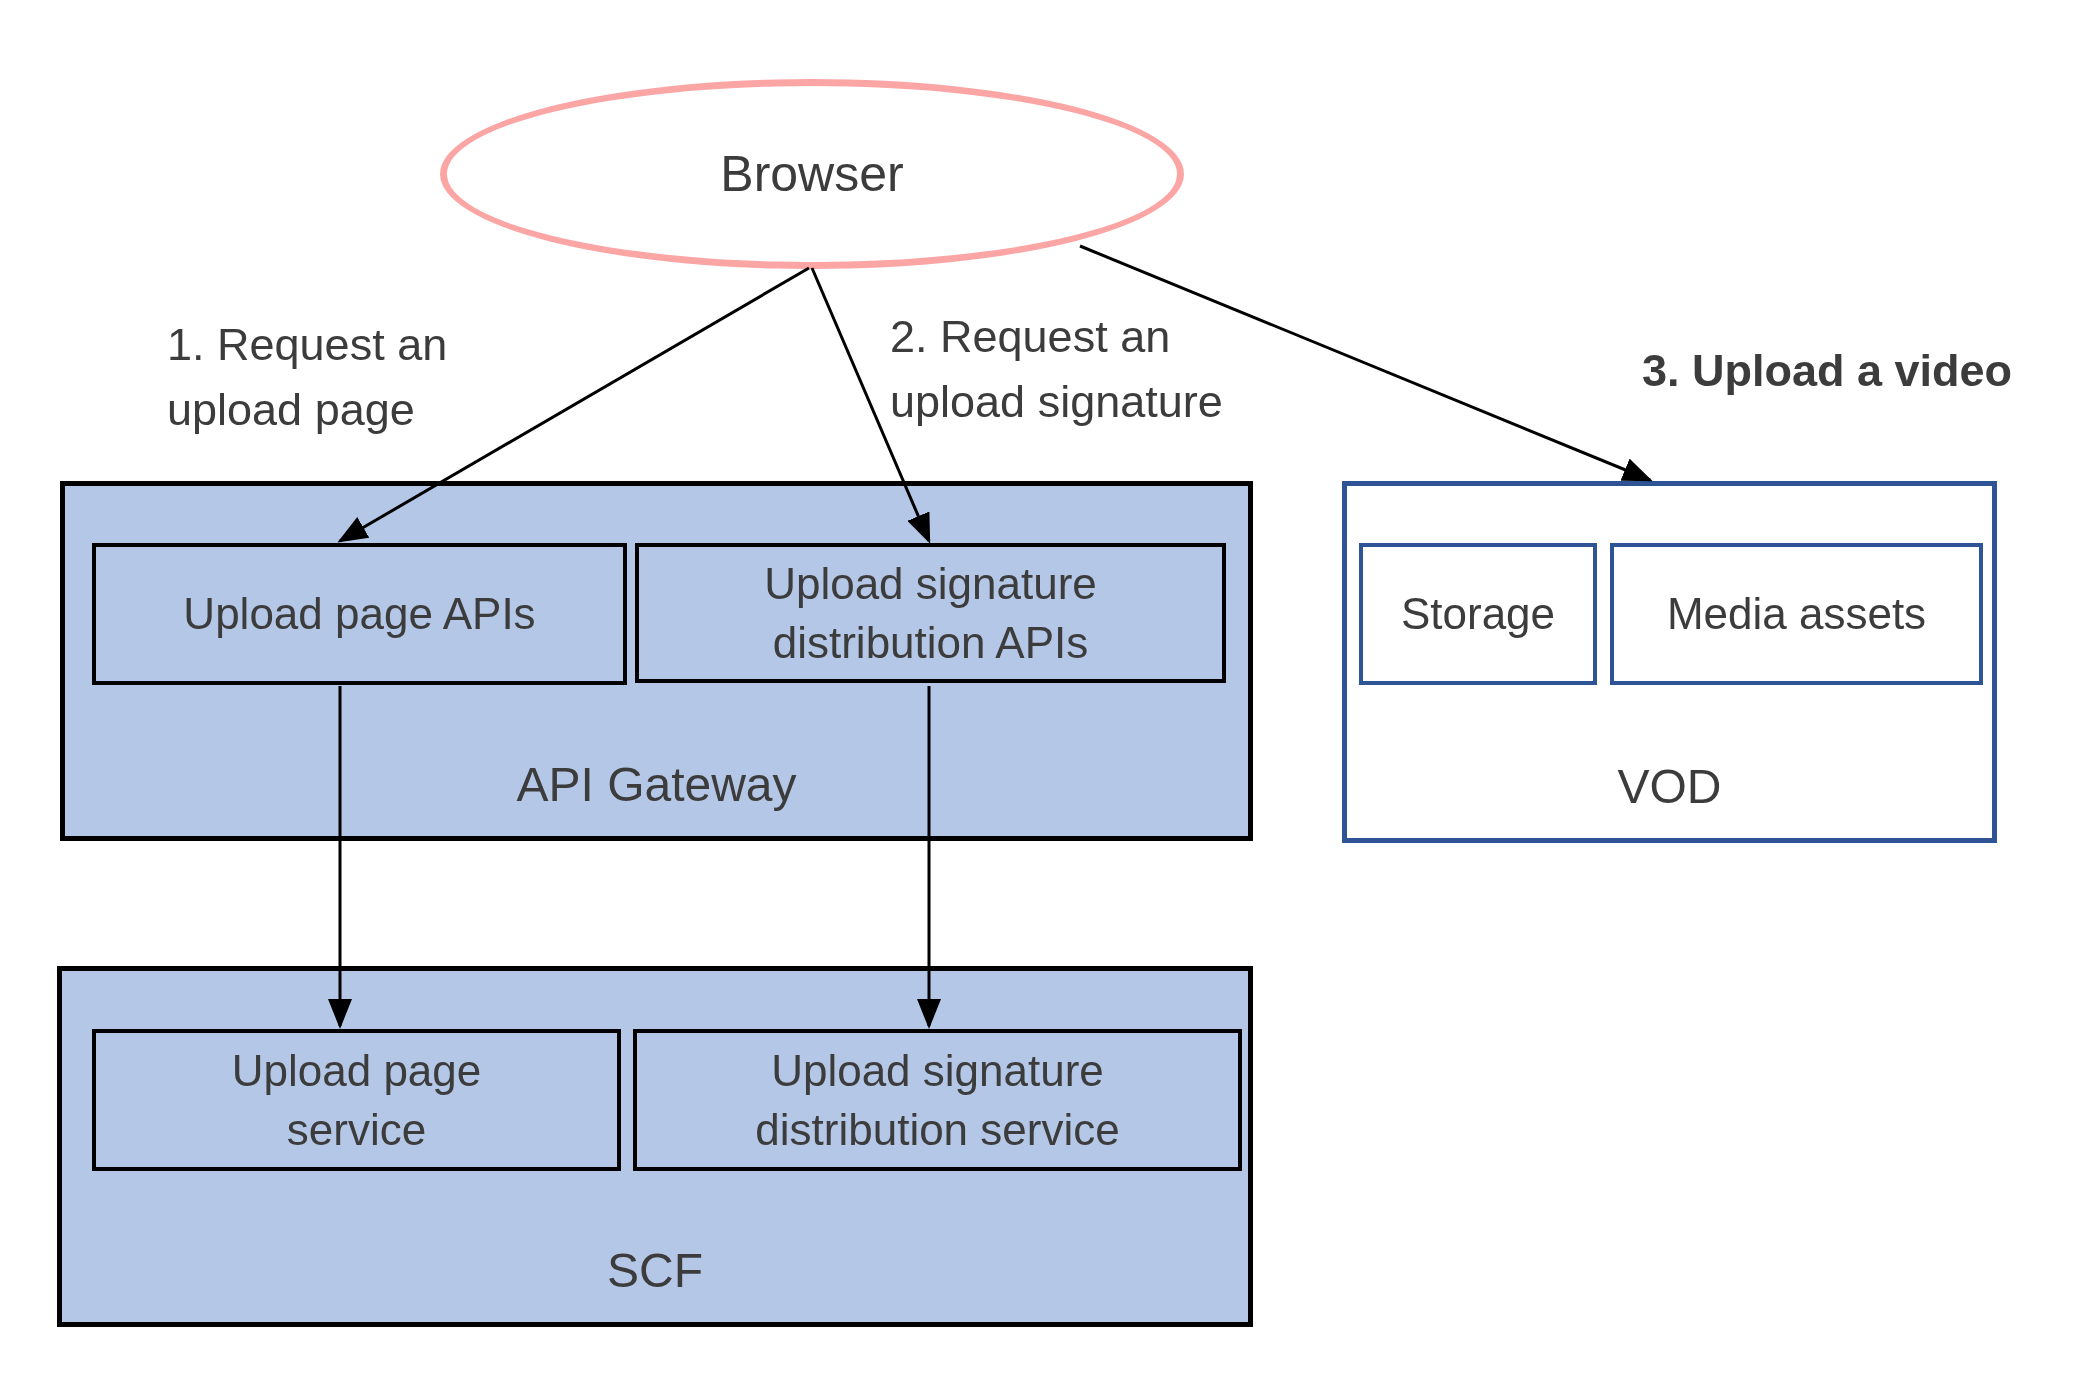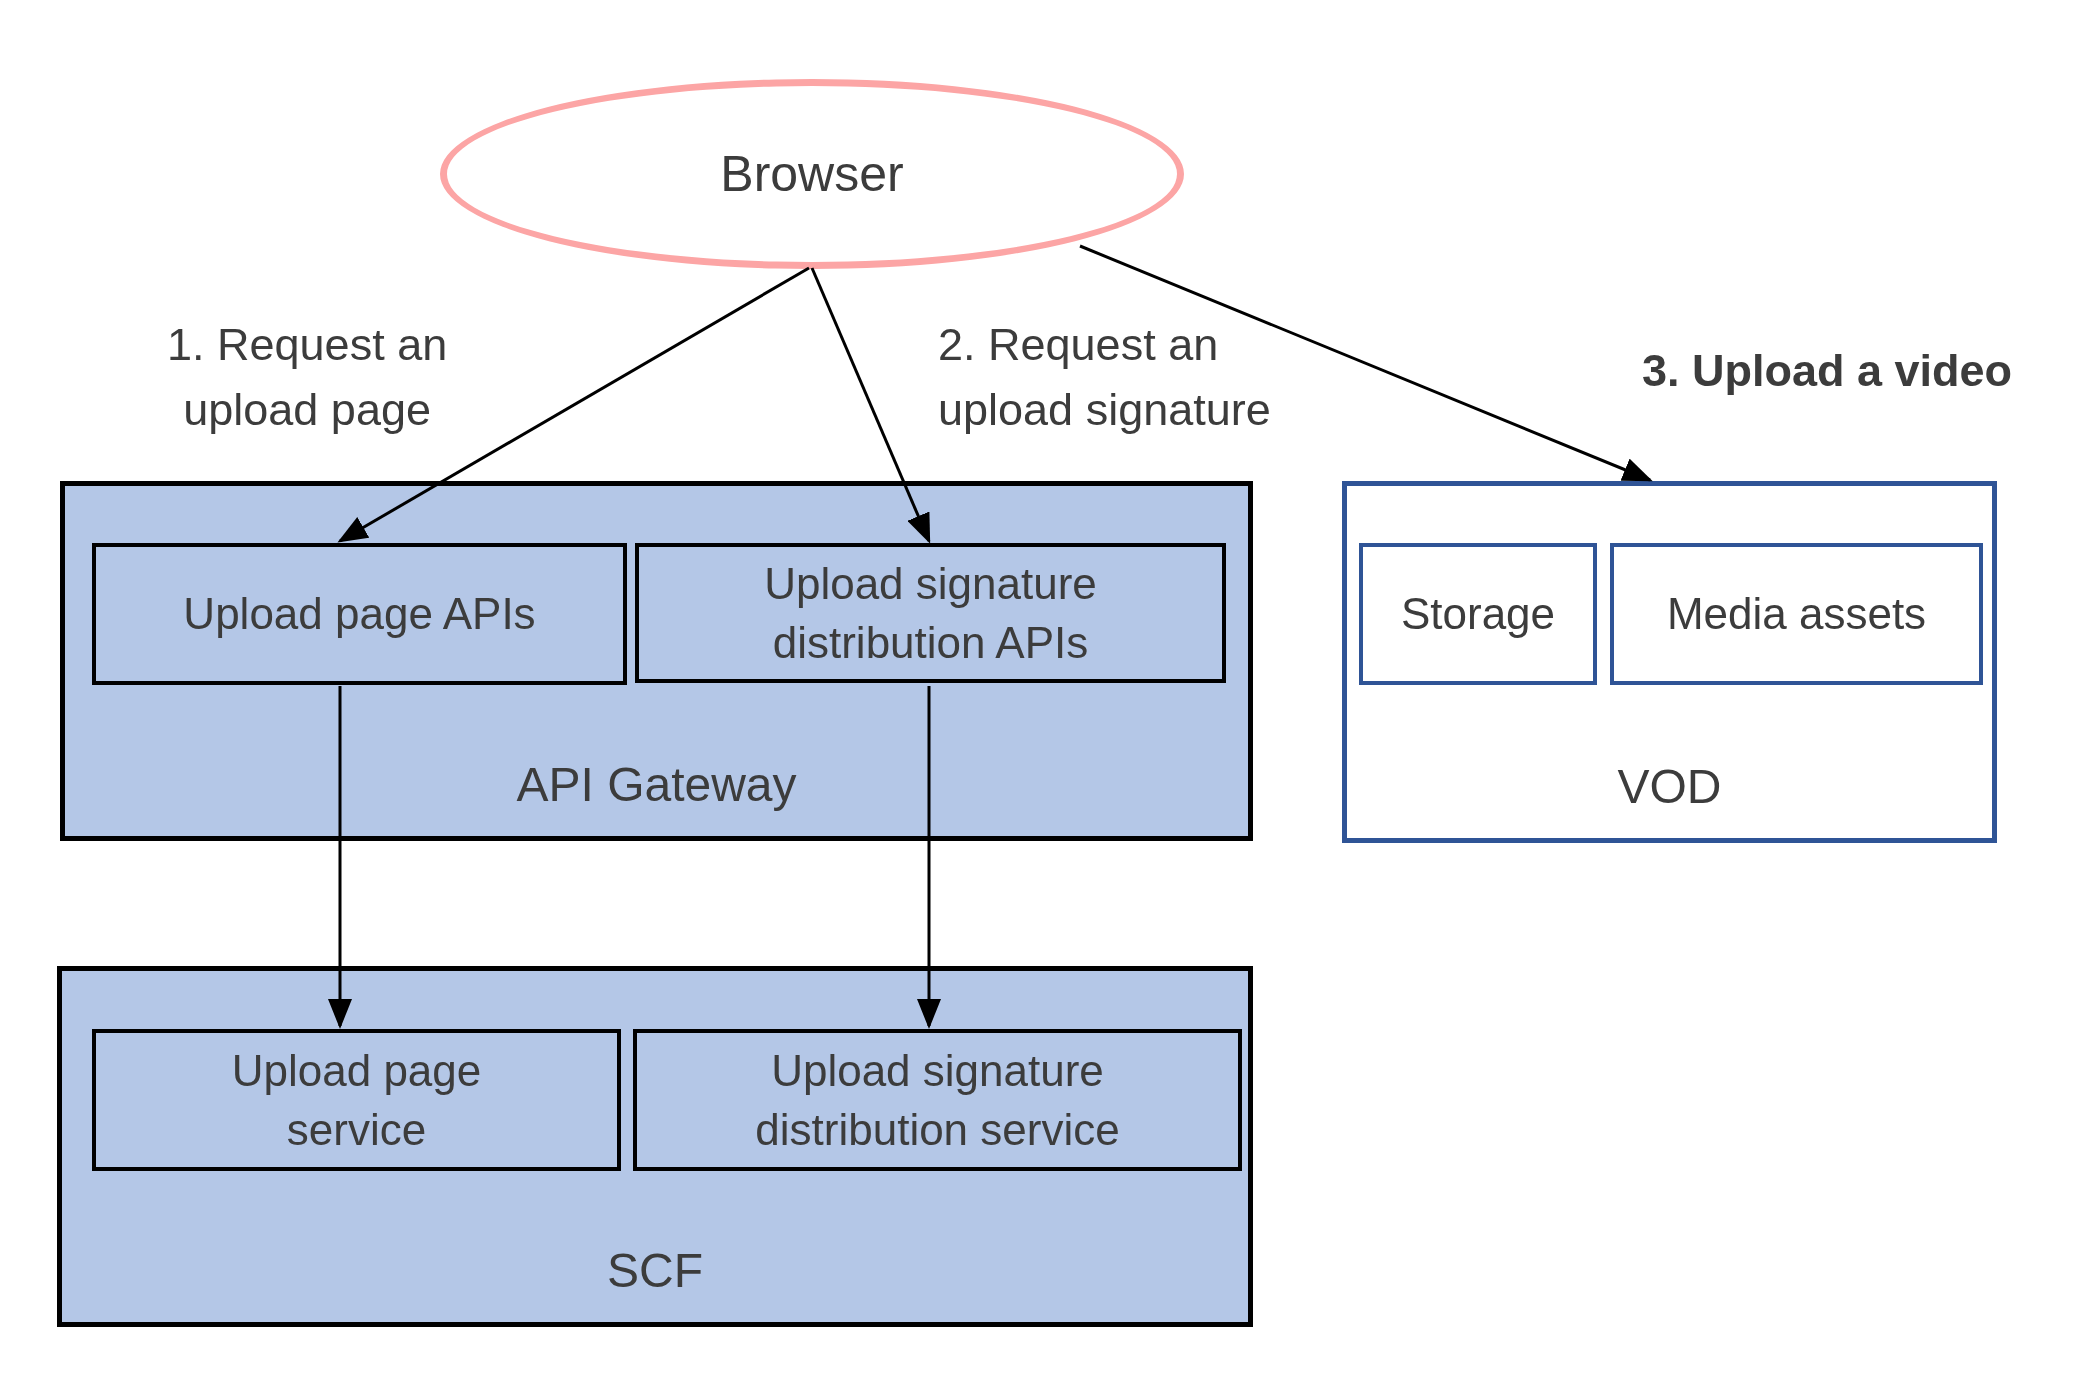--- a/index.html
+++ b/index.html
@@ -37,22 +37,22 @@
     font-size:44px;line-height:1.35;
   }
   .box span, .edge-label, .container-label{white-space:pre-line;}
   .box.page-apis{left:92px;top:543px;width:535px;height:142px;}
   .box.sig-apis{left:635px;top:543px;width:591px;height:140px;}
   .box.page-svc{left:92px;top:1029px;width:529px;height:142px;}
   .box.sig-svc{left:633px;top:1029px;width:609px;height:142px;}
   .box.storage{left:1359px;top:543px;width:238px;height:142px;border-color:var(--vod-border,#2F5496);background:#fff;}
   .box.media{left:1610px;top:543px;width:373px;height:142px;border-color:var(--vod-border,#2F5496);background:#fff;}
   .edge-label{position:absolute;font-size:45px;line-height:1.45;}
-  .edge-label.step1{left:167px;top:312px;text-align:center;}
-  .edge-label.step2{left:890px;top:312px;margin-left:48px;}
+  .edge-label.step1{left:167px;top:312px;}
+  .edge-label.step2{left:890px;top:304px;}
   .edge-label.step3{left:1642px;top:338px;font-weight:bold;}
   svg.edges{position:absolute;left:0;top:0;width:2080px;height:1388px;pointer-events:none;}
 </style>
 </head>
 <body>
 
 <div class="canvas">
 
   <div class="node container gateway">
     <span class="container-label">API Gateway</span>

